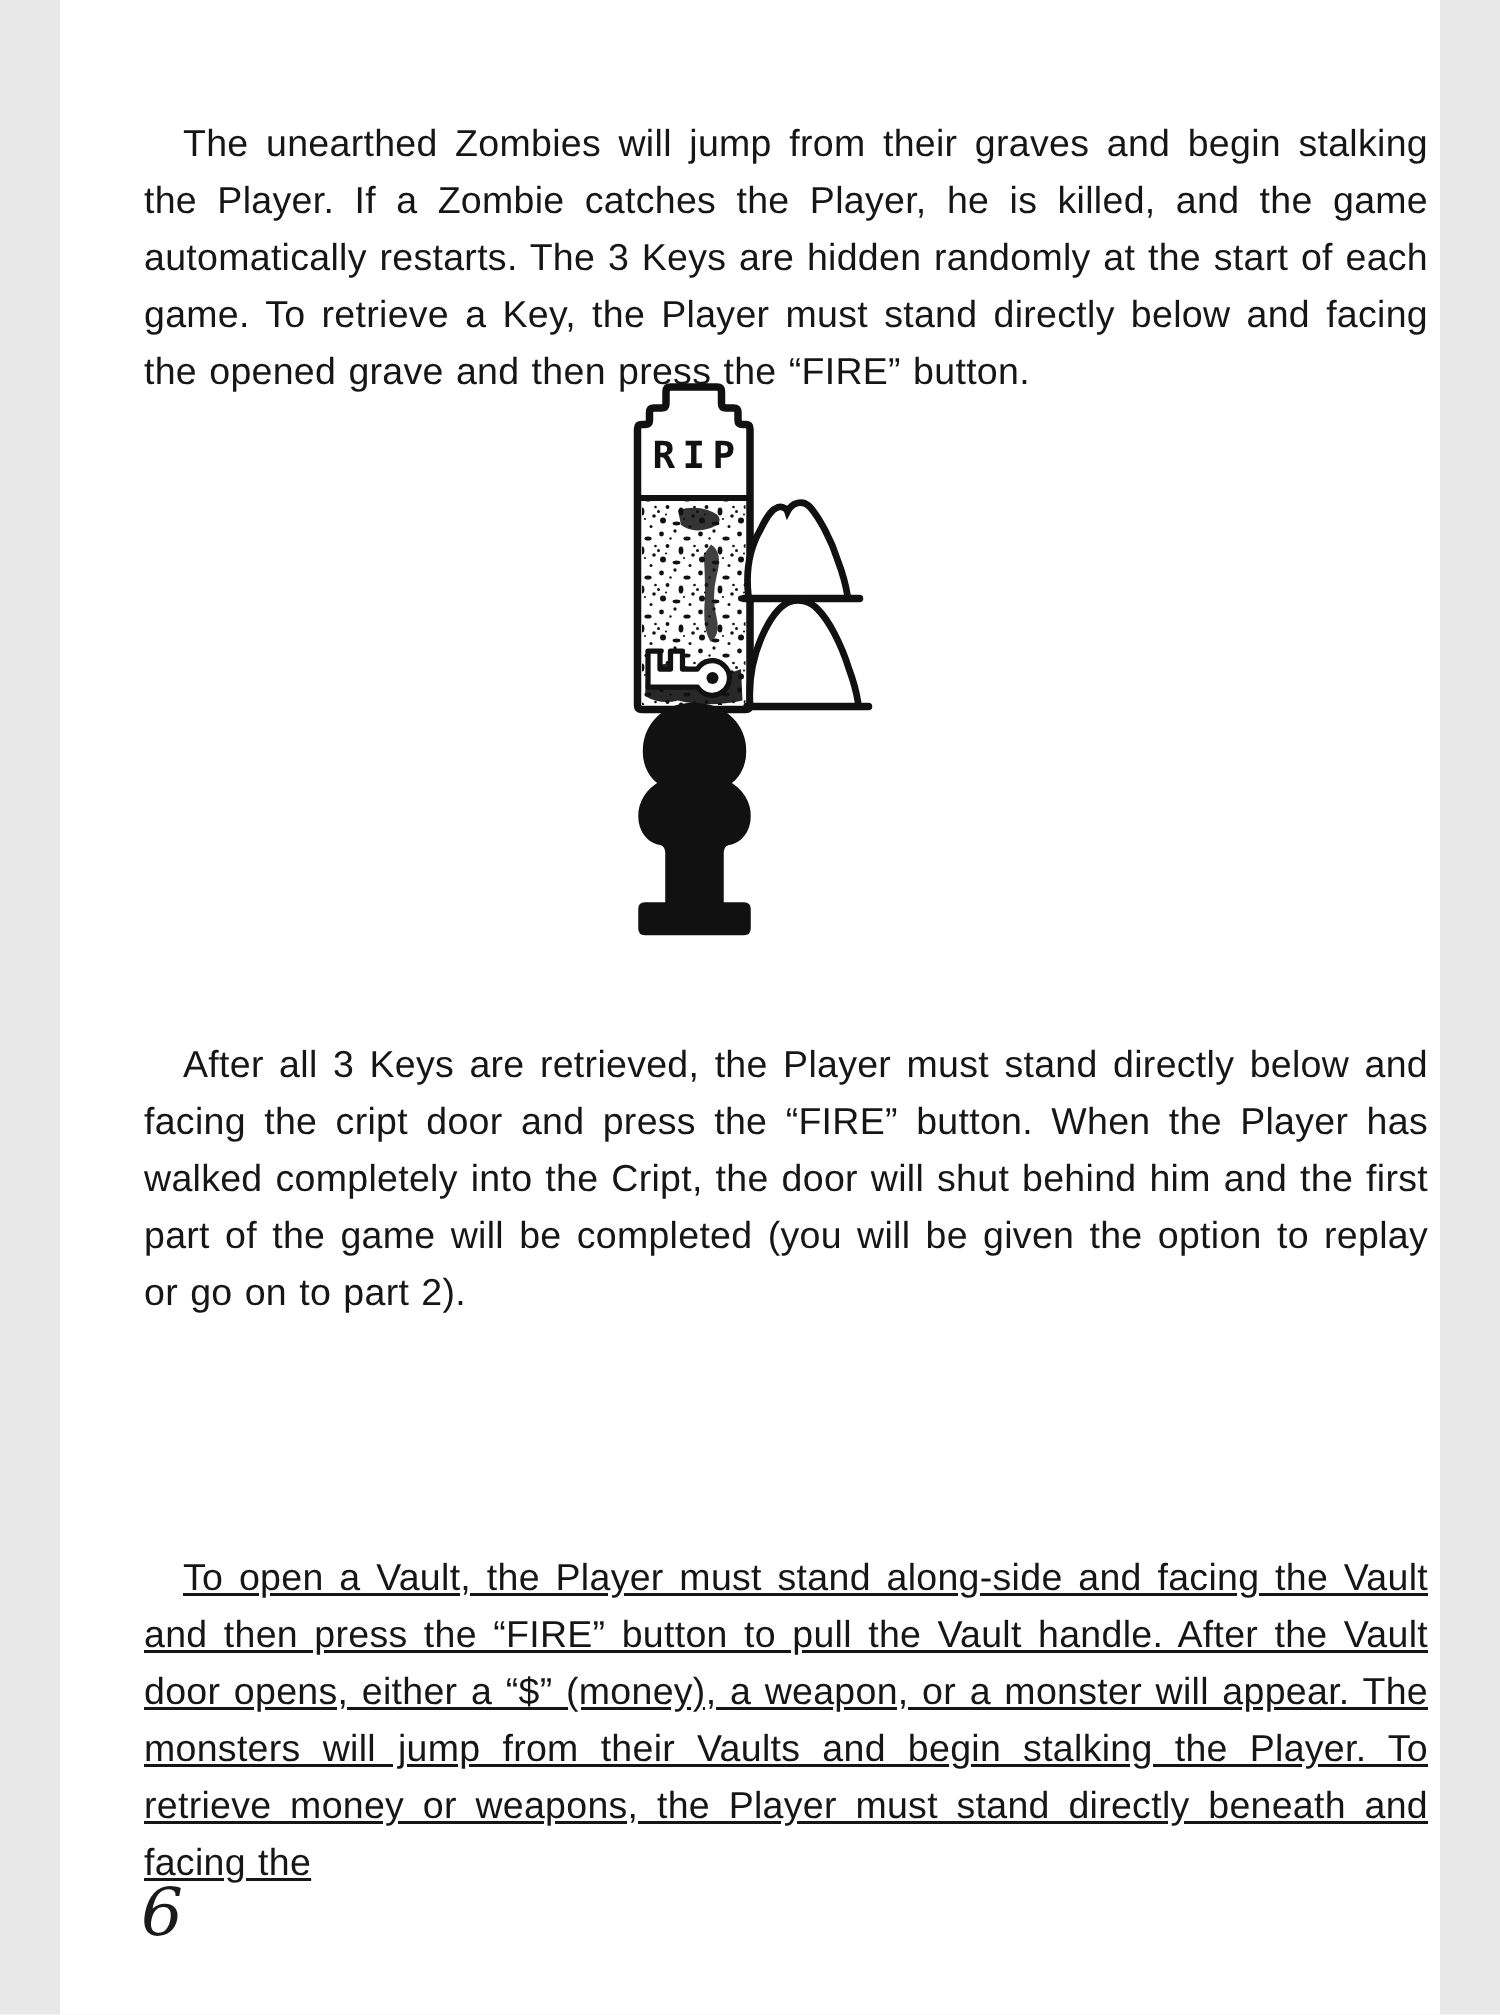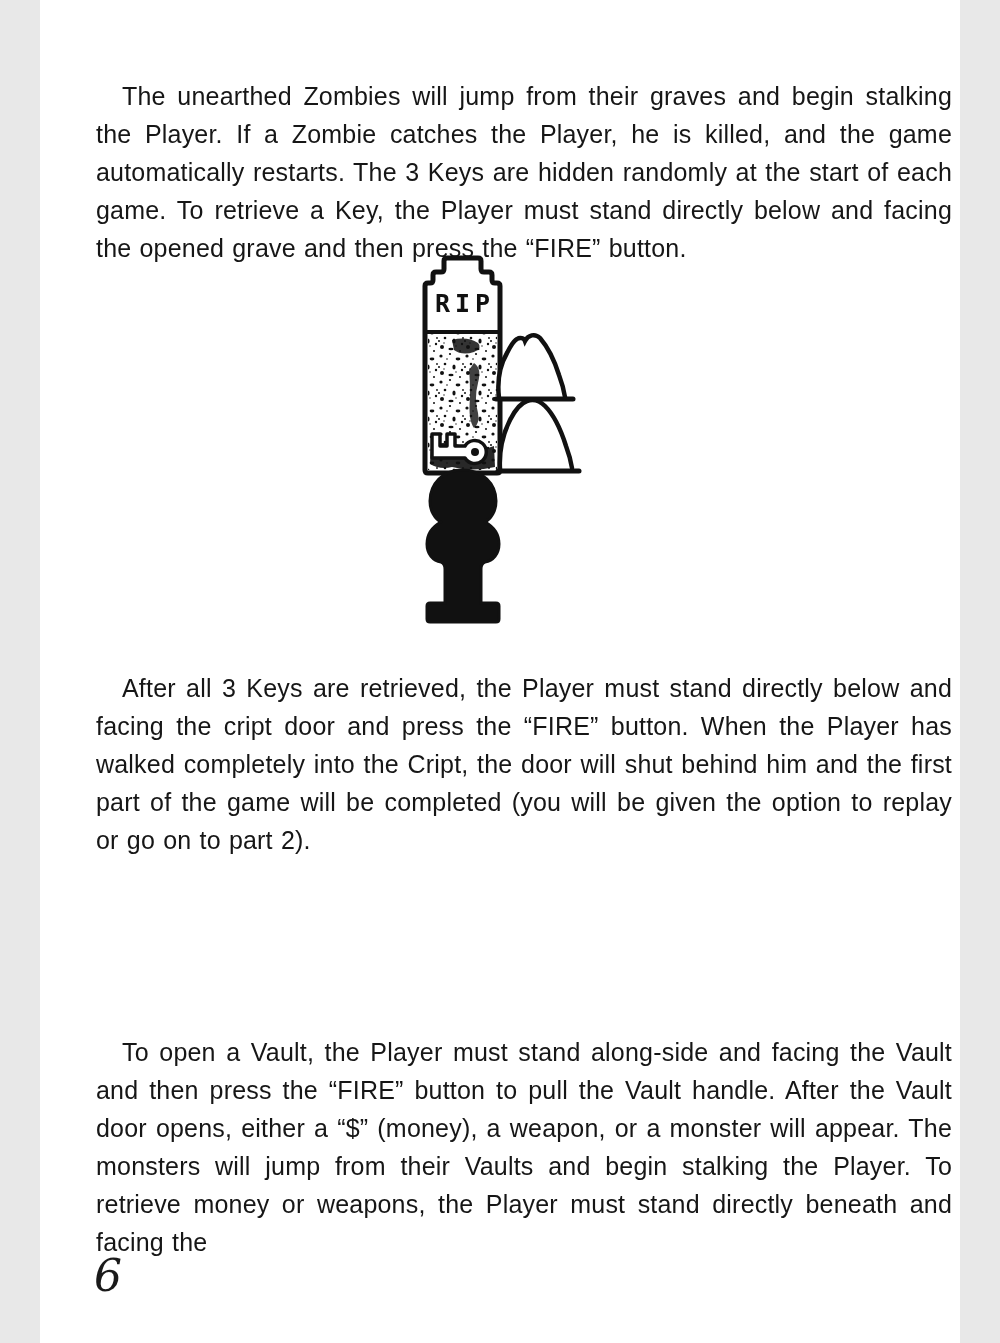--- a/index.html
+++ b/index.html
@@ -21,23 +21,23 @@
     width: 856px;
     font-size: 25px;
     line-height: 38px;
     color: #161616;
     text-align: justify;
     text-indent: 26px;
     letter-spacing: 0.2px;
     word-spacing: 1px;
   }
   #p1 { top: 52px; }
-  #p2 { top: 644px; }
+  #p2 { top: 666px; }
   #p3 { top: 852px; }
-  #p4 { top: 1008px; }
+  #p4 { top: 1008px; text-decoration: underline; }
   .figure-wrap {
     position: absolute;
     left: 372px;
     top: 248px;
     width: 178px;
     height: 385px;
     text-align: center;
   }
   .page-number {
     position: absolute;

